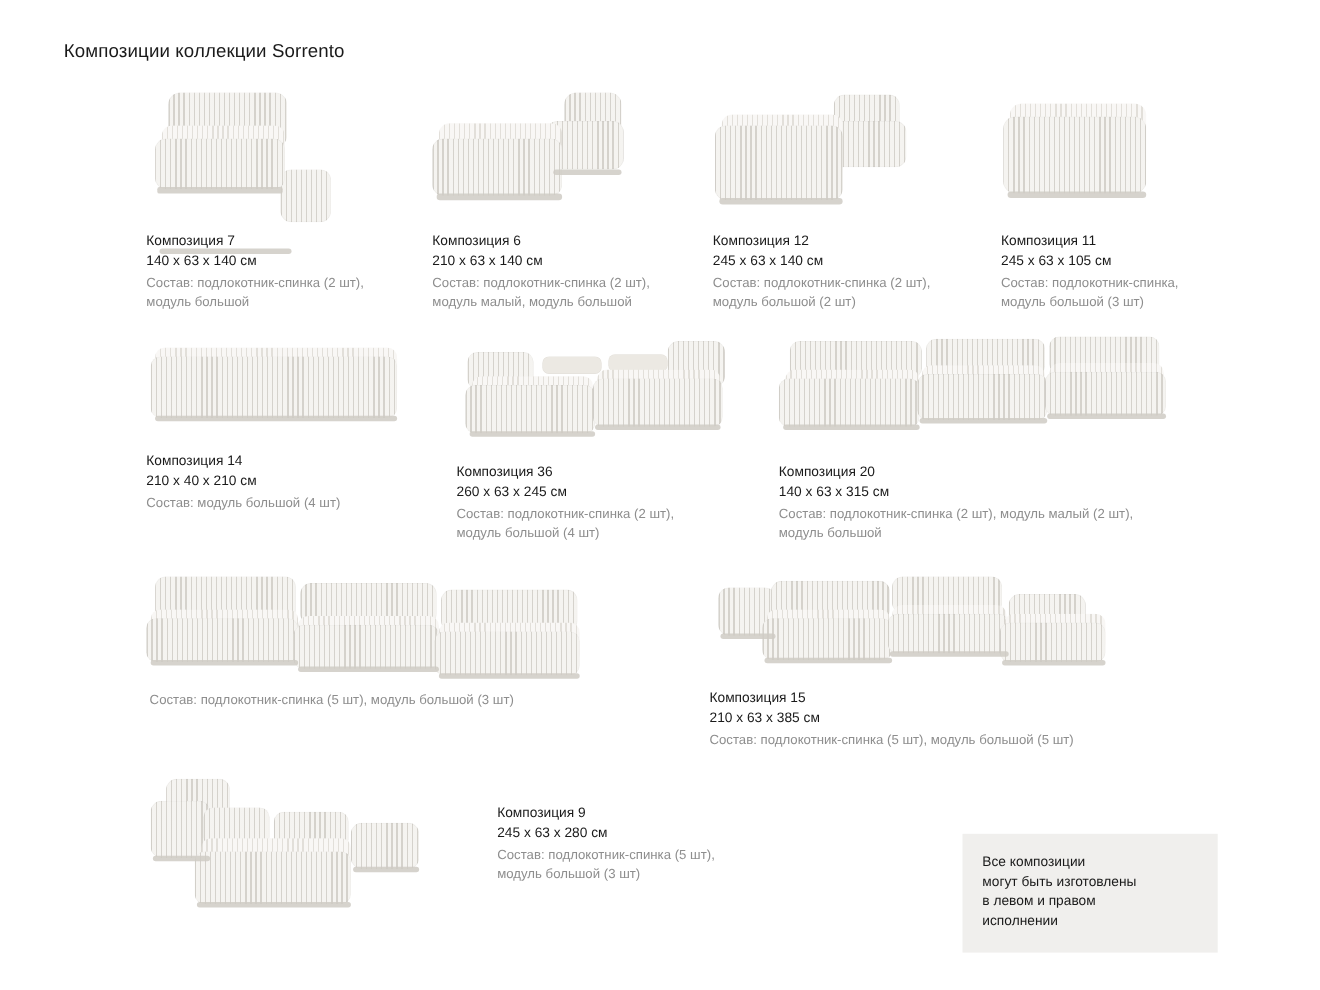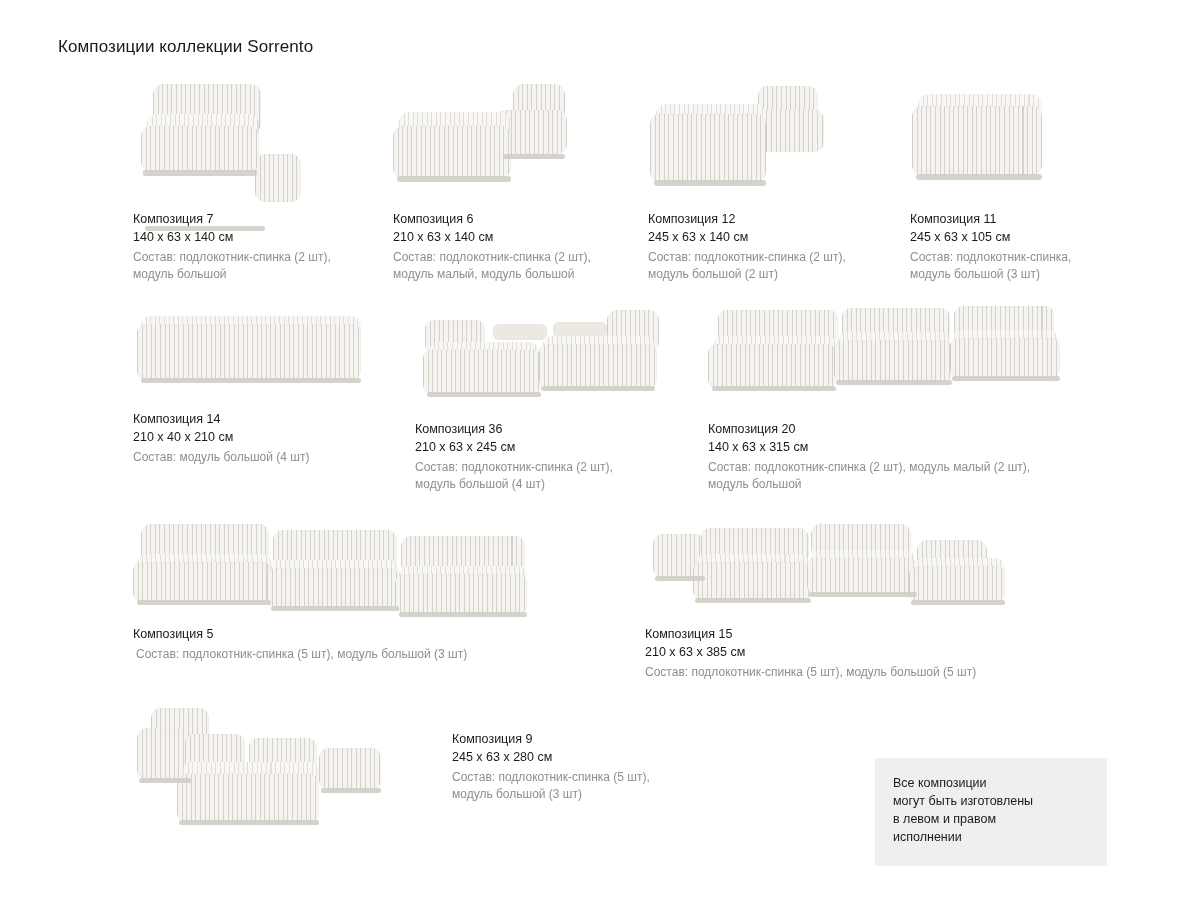--- a/index.html
+++ b/index.html
@@ -178,21 +178,21 @@
       <div class="blk plain" style="left:78px; top:24px; width:54px; height:16px; border-radius:6px;"></div>
       <div class="blk plain" style="left:138px; top:22px; width:54px; height:16px; border-radius:6px;"></div>
       <div class="topface" style="left:14px; top:42px; width:110px; height:42px; border-radius:9px;"></div>
       <div class="blk" style="left:8px; top:50px; width:118px; height:44px; border-radius:9px;"></div>
       <div class="topface" style="left:128px; top:36px; width:112px; height:44px; border-radius:9px;"></div>
       <div class="blk" style="left:124px; top:44px; width:118px; height:44px; border-radius:9px;"></div>
       <div class="shadow" style="left:12px; top:92px; width:114px; height:5px;"></div>
       <div class="shadow" style="left:126px; top:86px; width:114px; height:5px;"></div>
     </div>
     <p class="name">Композиция 36</p>
-    <p class="dims">210 x 63 x 245 см</p>
+    <p class="dims">260 x 63 x 245 см</p>
     <p class="comp" style="white-space:pre-line;">Состав: подлокотник-спинка (2 шт),
 модуль большой (4 шт)</p>
   </div>
 
   <div class="card" style="left:708px; top:300px; width:360px;">
     <div class="art" style="height:120px;">
       <div class="blk" style="left:10px; top:10px; width:120px; height:34px; border-radius:9px;"></div>
       <div class="blk" style="left:134px; top:8px; width:108px; height:34px; border-radius:9px;"></div>
       <div class="blk" style="left:246px; top:6px; width:100px; height:34px; border-radius:9px;"></div>
       <div class="topface" style="left:6px; top:36px; width:122px; height:42px; border-radius:9px;"></div>
@@ -219,21 +219,20 @@
       <div class="topface" style="left:4px; top:44px; width:134px; height:38px; border-radius:9px;"></div>
       <div class="blk" style="left:0px; top:52px; width:138px; height:40px; border-radius:9px;"></div>
       <div class="topface" style="left:138px; top:50px; width:128px; height:38px; border-radius:9px;"></div>
       <div class="blk" style="left:134px; top:58px; width:132px; height:40px; border-radius:9px;"></div>
       <div class="topface" style="left:266px; top:56px; width:128px; height:38px; border-radius:9px;"></div>
       <div class="blk" style="left:262px; top:64px; width:132px; height:40px; border-radius:9px;"></div>
       <div class="shadow" style="left:4px; top:90px; width:134px; height:5px;"></div>
       <div class="shadow" style="left:138px; top:96px; width:128px; height:5px;"></div>
       <div class="shadow" style="left:266px; top:102px; width:128px; height:5px;"></div>
     </div>
-    <p class="name">Композиция 5</p>
     <p class="comp" style="white-space:pre-line; margin-left:3px;">Состав: подлокотник-спинка (5 шт), модуль большой (3 шт)</p>
   </div>
 
   <div class="card" style="left:645px; top:510px; width:400px;">
     <div class="art" style="height:115px;">
       <div class="blk" style="left:8px; top:24px; width:52px; height:44px; border-radius:10px;"></div>
       <div class="blk" style="left:56px; top:18px; width:108px; height:36px; border-radius:10px;"></div>
       <div class="blk" style="left:166px; top:14px; width:100px; height:34px; border-radius:10px;"></div>
       <div class="topface" style="left:52px; top:44px; width:112px; height:36px; border-radius:9px;"></div>
       <div class="blk" style="left:48px; top:52px; width:118px; height:38px; border-radius:9px;"></div>

